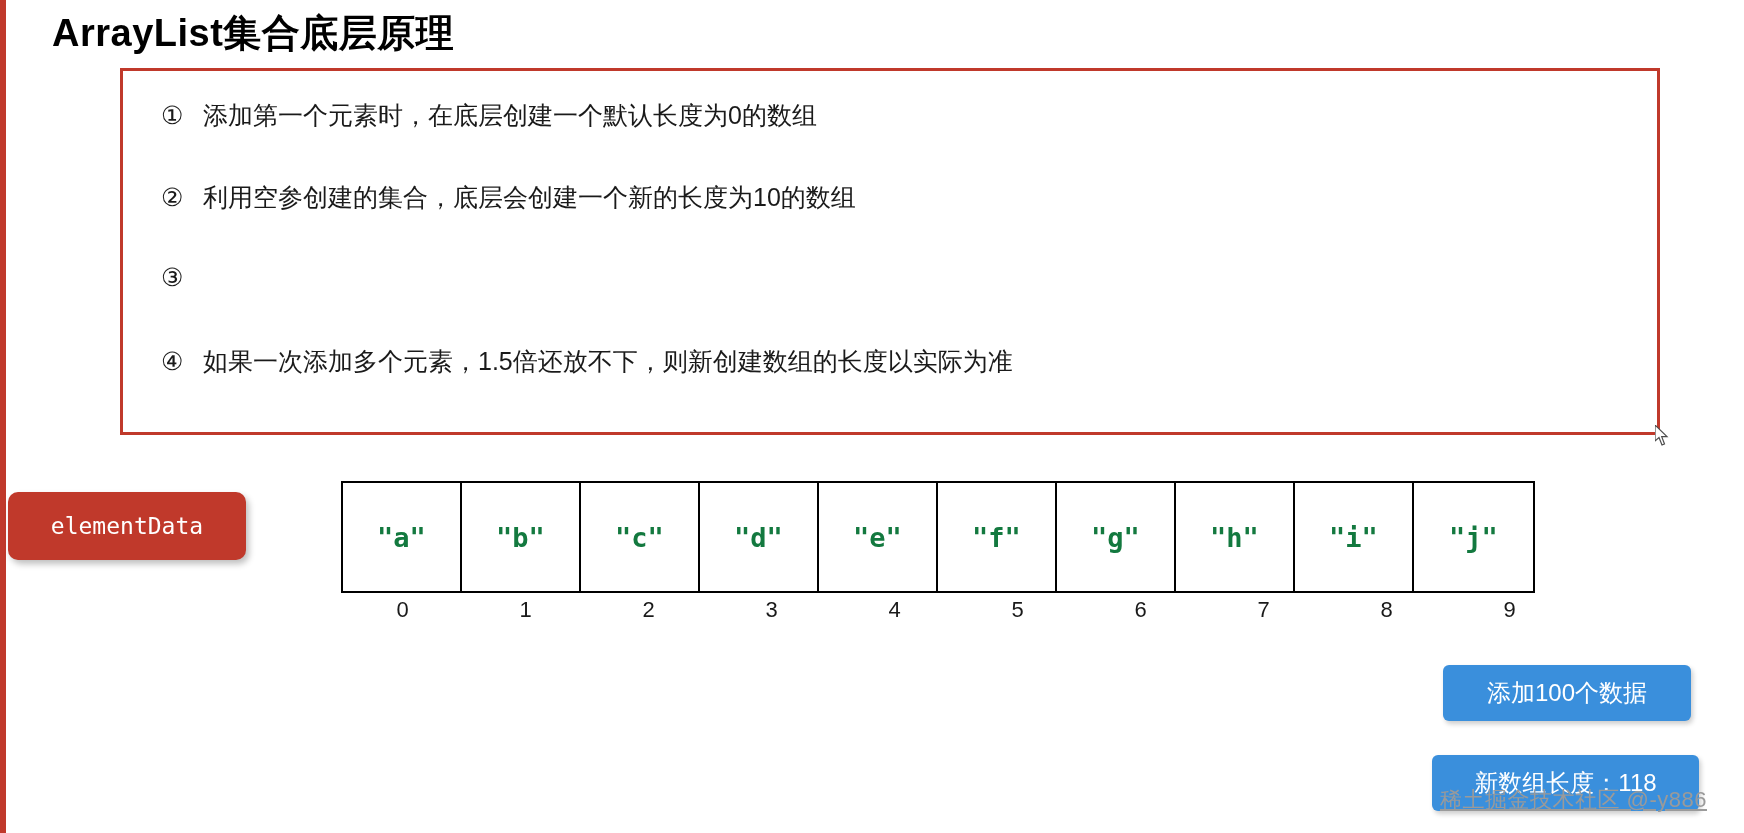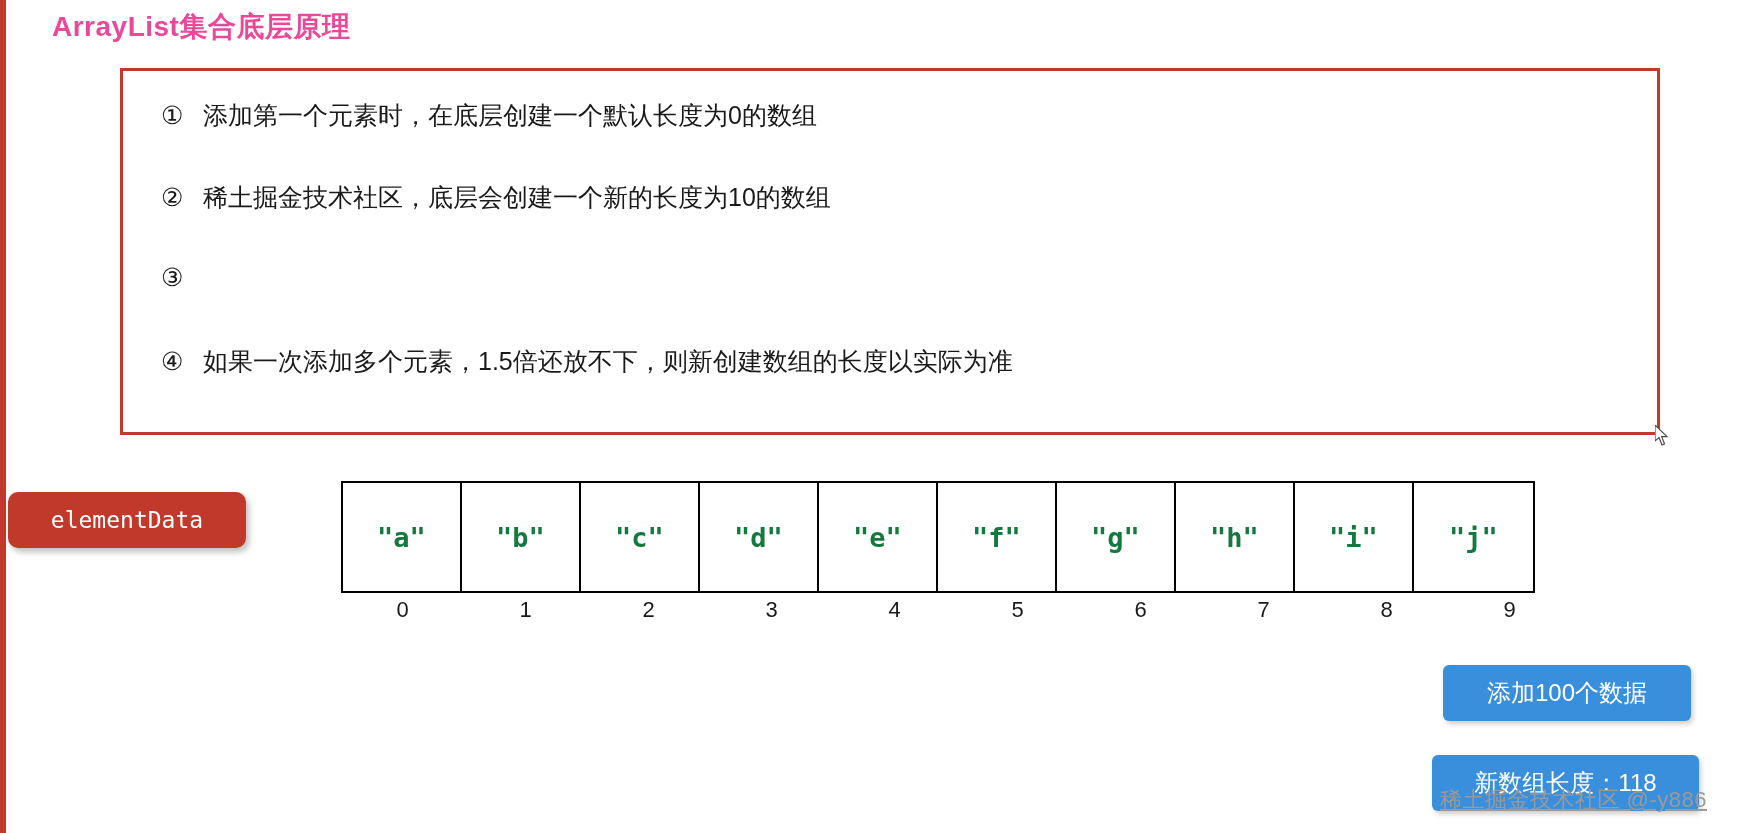--- a/index.html
+++ b/index.html
@@ -24,23 +24,23 @@
     left: 0;
     top: 0;
     width: 6px;
     height: 833px;
     background: #c0392b;
   }
   .title {
     position: absolute;
     left: 52px;
     top: 8px;
-    font-size: 28px;
+    font-size: 38px;
     font-weight: bold;
-    color: #ec4899;
+    color: #000000;
     letter-spacing: 0.5px;
     white-space: nowrap;
   }
   .points-box {
     position: absolute;
     left: 120px;
     top: 68px;
     width: 1540px;
     height: 367px;
     border: 3px solid #c0392b;
@@ -65,21 +65,21 @@
   .p2 { top: 110px; }
   .p3 { top: 192px; }
   .p4 { top: 274px; }
 
   
   .element-label {
     position: absolute;
     left: 8px;
     top: 492px;
     width: 238px;
-    height: 56px;
+    height: 68px;
     background: #c0392b;
     border-radius: 10px;
     color: #ffffff;
     font-family: "DejaVu Sans Mono", monospace;
     font-size: 23px;
     display: flex;
     align-items: center;
     justify-content: center;
     box-shadow: 3px 4px 6px rgba(0,0,0,0.25);
     box-sizing: border-box;
@@ -185,21 +185,21 @@
 
   <div class="title">ArrayList集合底层原理</div>
 
   <div class="points-box">
     <div class="point p1">
       <span class="num">①</span>
       <span>添加第一个元素时，在底层创建一个默认长度为0的数组</span>
     </div>
     <div class="point p2">
       <span class="num">②</span>
-      <span>稀土掘金技术社区，底层会创建一个新的长度为10的数组</span>
+      <span>利用空参创建的集合，底层会创建一个新的长度为10的数组</span>
     </div>
     <div class="point p3">
       <span class="num">③</span>
     </div>
     <div class="point p4">
       <span class="num">④</span>
       <span>如果一次添加多个元素，1.5倍还放不下，则新创建数组的长度以实际为准</span>
     </div>
   </div>
 

